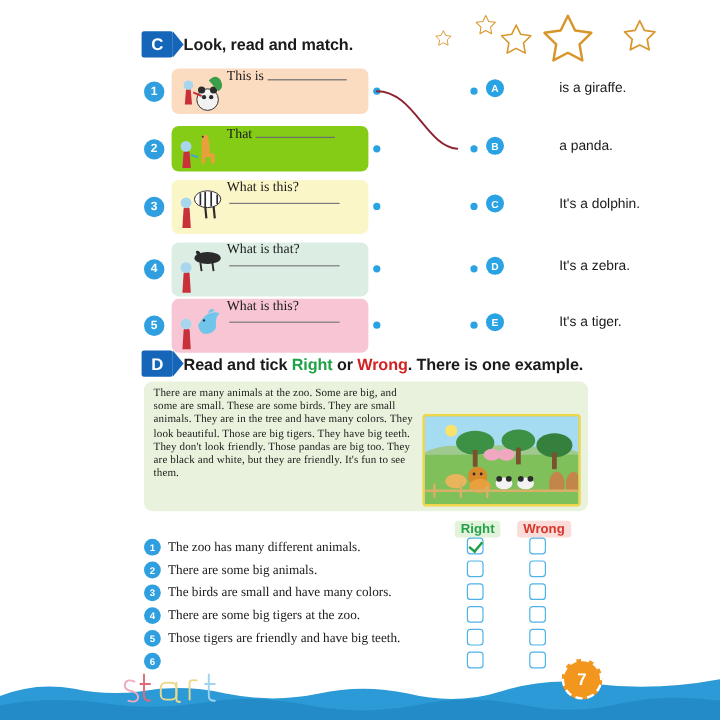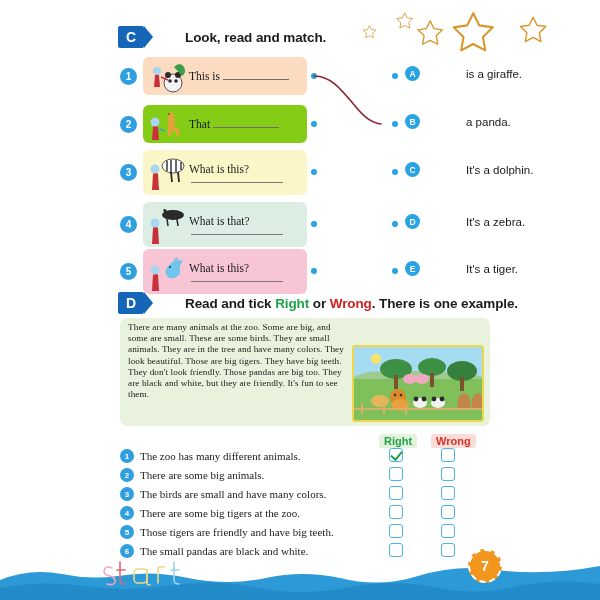--- a/index.html
+++ b/index.html
@@ -60,21 +60,20 @@
     border-top: 11px solid transparent;
     border-bottom: 11px solid transparent;
     border-left: 9px solid #1565b8;
   }
   .sec-title {
     font-size: 13.5px;
     font-weight: bold;
     color: #1b1b1b;
     letter-spacing: -0.1px;
     white-space: nowrap;
-    margin-left: 32px;
   }
   .sec-title .right-w { color: #21a148; }
   .sec-title .wrong-w { color: #d32020; }
 
   
   .match-row {
     position: absolute;
     display: flex;
     align-items: center;
   }
@@ -91,21 +90,21 @@
     justify-content: center;
     flex: none;
     margin-right: 6px;
   }
   .q-card {
     width: 164px;
     height: 38px;
     border-radius: 6px;
     position: relative;
     display: flex;
-    align-items: center;
+    align-items: flex-start;
     overflow: hidden;
   }
   .q-card.tall { height: 45px; }
   .q-art {
     width: 46px;
     height: 100%;
     flex: none;
     position: relative;
   }
   .q-text-wrap {
@@ -541,21 +540,20 @@
 
   <div class="stmt-row" style="top:525px;">
     <div class="stmt-badge">5</div>
     <div class="stmt-text">Those tigers are friendly and have big teeth.</div>
   </div>
   <div class="chk" style="left:389px; top:524px;"></div>
   <div class="chk" style="left:441px; top:524px;"></div>
 
   <div class="stmt-row" style="top:544px;">
     <div class="stmt-badge">6</div>
-    <div class="stmt-text">The small pandas are black and white.</div>
   </div>
   <div class="chk" style="left:389px; top:543px;"></div>
   <div class="chk" style="left:441px; top:543px;"></div>
 
   <svg class="wave" viewBox="0 0 600 46" preserveAspectRatio="none">
     <path d="M0 26 q30-12 62-6 q28 6 56 2 q34-6 70 2 q40 8 78 0 q36-8 74 0 q40 10 78-2 q40-12 78-6 q50 6 104-4 l0 34 -600 0z" fill="#2b9ad6"></path>
     <path d="M0 34 q40-8 86-2 q40 6 80 0 q46-8 92 2 q44 8 88 0 q44-10 92 0 q40 8 80-2 q40-8 82-2 l0 16 -600 0z" fill="#1b7fbd" opacity="0.55"></path>
   </svg>
 
   <div class="start-word">

